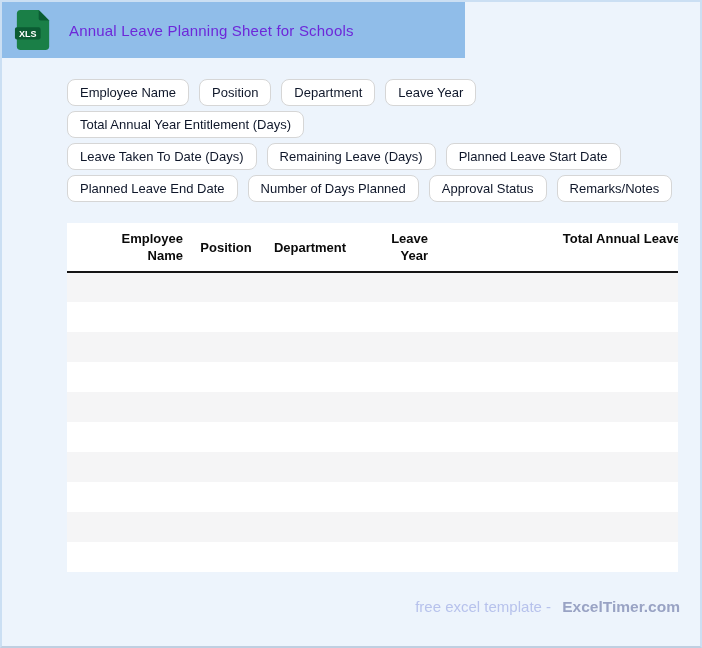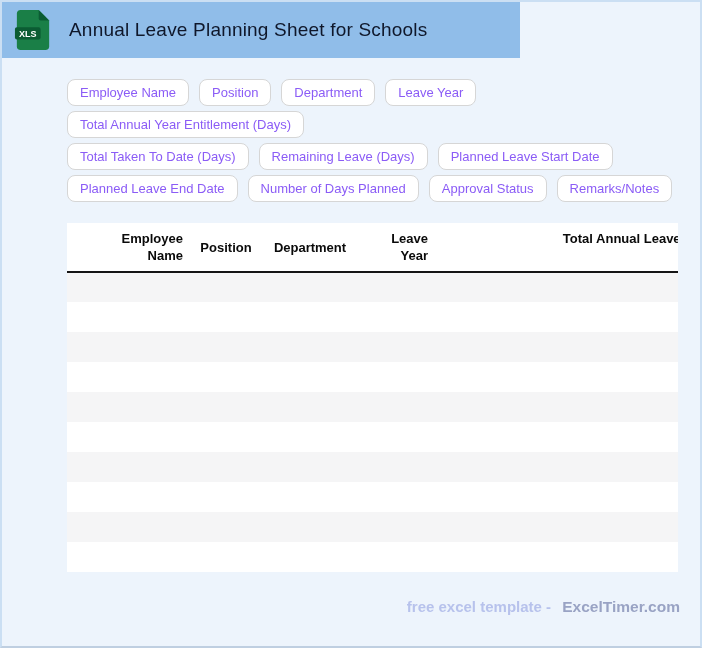--- a/index.html
+++ b/index.html
@@ -10,48 +10,48 @@
     position: relative;
     width: 702px; height: 648px;
     background: #edf4fc;
     border: 2px solid #cbdff3;
     border-bottom-color: #bfcfe1;
     overflow: hidden;
   }
 
   
   .titlebar {
-    width: 518px; height: 56px;
+    width: 463px; height: 56px;
     background: #90bde9;
     display: flex; align-items: center;
     padding-left: 12px; gap: 17px;
   }
   .xls-icon { width: 38px; height: 42px; flex: 0 0 auto; }
   .page-title {
-    color: #0f172a;
-    font-size: 19px;
+    color: #6d28d9;
+    font-size: 15px;
     font-weight: 400;
     letter-spacing: 0.2px;
     white-space: nowrap;
   }
 
   
   .chips {
     margin: 21px 0 0 65px;
     display: flex; flex-direction: column; gap: 5px;
   }
   .chips-row { display: flex; gap: 10px; }
   .chip {
     background: #ffffff;
     border: 1px solid #d6d6d6;
     border-radius: 8px;
     padding: 4px 12px;
     font-size: 13px;
     line-height: 17px;
-    color: #8b5cf6;
+    color: #0f172a;
     white-space: nowrap;
   }
 
   
   .table-wrap {
     margin: 21px 0 0 65px;
     width: 611px;
     overflow: hidden;
     background: #ffffff;
   }
@@ -73,21 +73,21 @@
   tbody tr:nth-child(odd) td { background: #f5f5f6; }
   tbody tr:nth-child(even) td { background: #ffffff; }
 
   
   .footer {
     position: absolute;
     right: 20px; top: 596px;
     font-size: 15px;
     white-space: nowrap;
   }
-  .footer-prefix { color: #b7c2ec; font-weight: 700; }
+  .footer-prefix { color: #b7c2ec; font-weight: 400; }
   .footer-brand { color: #99a3c4; font-weight: bold; font-size: 15.5px; margin-left: 7px; margin-top: 26px; }
 </style>
 </head>
 <body>
 
 <div class="page">
 
   <div class="titlebar">
     <svg class="xls-icon" viewBox="0 0 40 44" aria-hidden="true">
       <path d="M7 1 h19 l11 11 v27 a4 4 0 0 1 -4 4 H7 a4 4 0 0 1 -4 -4 V5 a4 4 0 0 1 4 -4 z" fill="#1a7f47"></path>
@@ -102,21 +102,21 @@
     <div class="chips-row">
       <div class="chip">Employee Name</div>
       <div class="chip">Position</div>
       <div class="chip">Department</div>
       <div class="chip">Leave Year</div>
     </div>
     <div class="chips-row">
       <div class="chip">Total Annual Year Entitlement (Days)</div>
     </div>
     <div class="chips-row">
-      <div class="chip">Total Taken To Date (Days)</div>
+      <div class="chip">Leave Taken To Date (Days)</div>
       <div class="chip">Remaining Leave (Days)</div>
       <div class="chip">Planned Leave Start Date</div>
     </div>
     <div class="chips-row">
       <div class="chip">Planned Leave End Date</div>
       <div class="chip">Number of Days Planned</div>
       <div class="chip">Approval Status</div>
       <div class="chip">Remarks/Notes</div>
     </div>
   </div>

